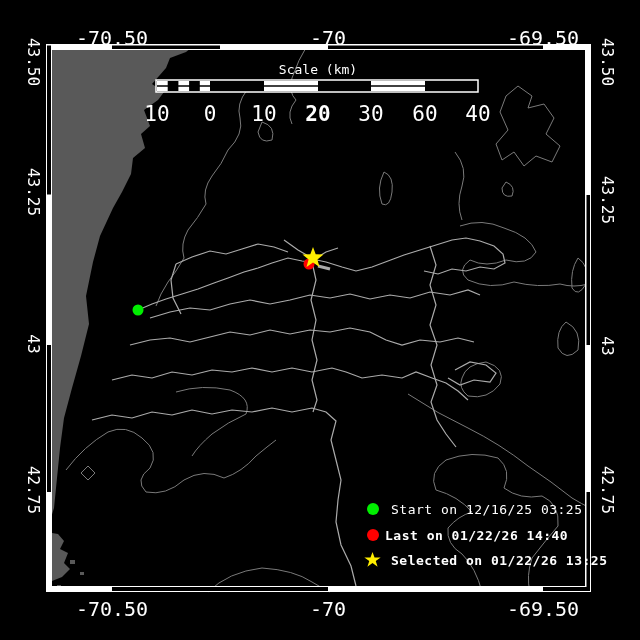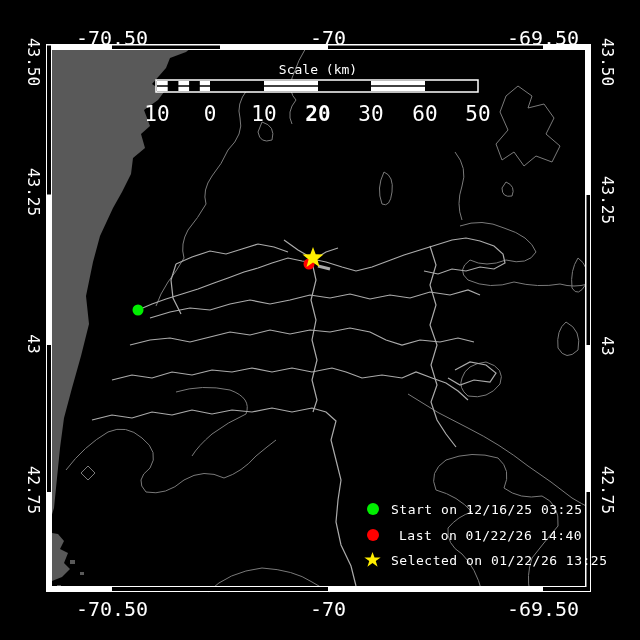--- a/index.html
+++ b/index.html
@@ -139,30 +139,30 @@
   <div class="abs side-label vert-cw" style="left:598px;top:346px;">43</div>
   <div class="abs side-label vert-cw" style="left:598px;top:490px;">42.75</div>
 
   <div class="abs scale-title" style="left:318px;top:62px;">Scale (km)</div>
   <div class="abs scale-num" style="left:157px;top:102px;">10</div>
   <div class="abs scale-num" style="left:210px;top:102px;">0</div>
   <div class="abs scale-num" style="left:264px;top:102px;">10</div>
   <div class="abs scale-num" style="left:318px;top:102px;font-weight:bold;">20</div>
   <div class="abs scale-num" style="left:371px;top:102px;">30</div>
   <div class="abs scale-num" style="left:425px;top:102px;">60</div>
-  <div class="abs scale-num" style="left:478px;top:102px;">50</div>
+  <div class="abs scale-num" style="left:478px;top:102px;">40</div>
 
   <div>
     <div class="legend-row" style="left:367px;top:501px;">
       <span class="dot" style="background-color: rgb(0, 238, 0);"></span>
       <span class="legend-label" style="margin-left:12px;">Start on 12/16/25 03:25</span>
     </div>
     <div class="legend-row" style="left:367px;top:527px;">
       <span class="dot" style="background-color: rgb(255, 0, 0);"></span>
-      <span class="legend-label" style="margin-left:20px;">Last on 01/22/26 14:40</span>
+      <span class="legend-label" style="margin-left:6px;font-weight:bold;">Last on 01/22/26 14:40</span>
     </div>
     <div class="legend-row" style="left:364px;top:552px;">
       <span class="star" style="background-color: rgb(255, 238, 0);"></span>
-      <span class="legend-label" style="margin-left:10px;">Selected on 01/22/26 13:25</span>
+      <span class="legend-label" style="margin-left:10px;font-weight:bold;">Selected on 01/22/26 13:25</span>
     </div>
   </div>
 
 </div>
 
 </body></html>

